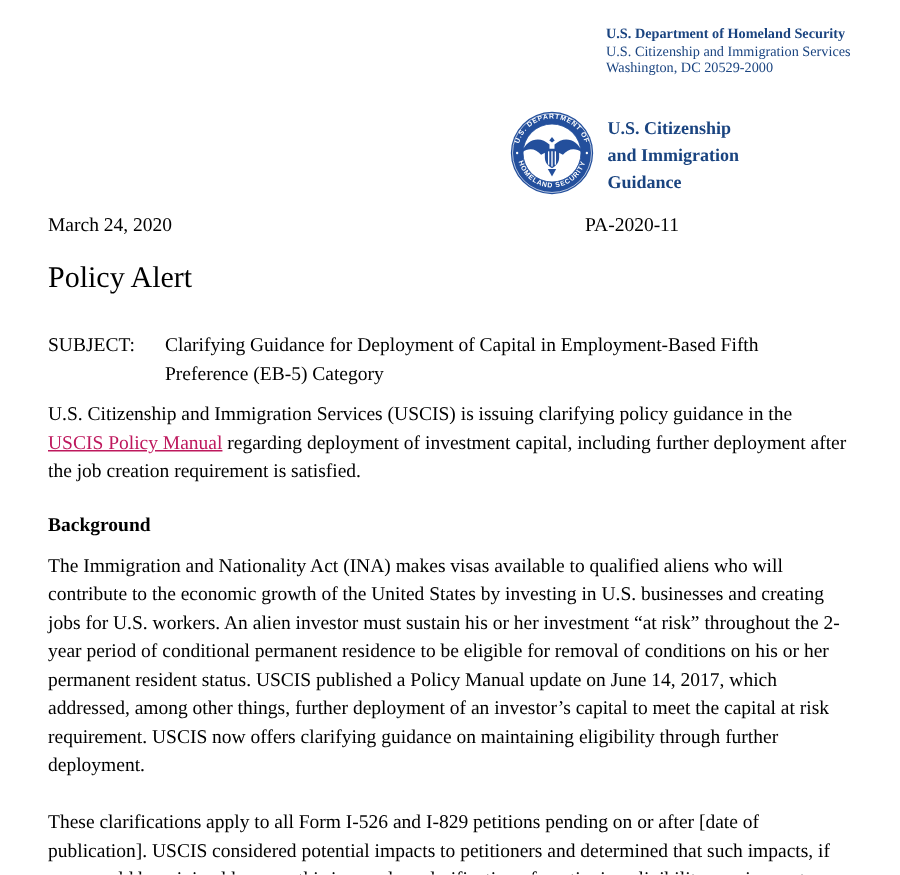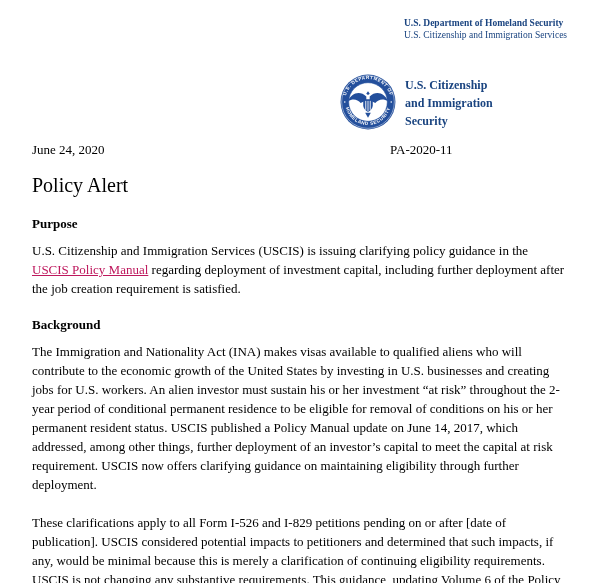--- a/index.html
+++ b/index.html
@@ -44,20 +44,21 @@
 </style>
 </head>
 <body>
 
 <div class="page">
 
   <div class="letterhead">
     <div class="agency-block">
       <div class="dept">U.S. Department of Homeland Security</div>
       <div>U.S. Citizenship and Immigration Services</div>
+      <div>Washington, DC  20529-2000</div>
     </div>
 
     <svg class="seal" viewBox="0 0 100 100" aria-hidden="true">
       <circle cx="50" cy="50" r="49" fill="#234f9c"></circle>
       <circle cx="50" cy="50" r="47" fill="none" stroke="#ffffff" stroke-width="0.8"></circle>
       <circle cx="50" cy="50" r="34.5" fill="#ffffff"></circle>
       <circle cx="50" cy="50" r="34.5" fill="none" stroke="#234f9c" stroke-width="1"></circle>
       <defs>
         <path id="sealTop" d="M 50,50 m -41,0 a 41,41 0 1 1 82,0"></path>
         <path id="sealBot" d="M 50,50 m -41,0 a 41,41 0 1 0 82,0"></path>
@@ -80,34 +81,37 @@
       <g stroke="#ffffff" stroke-width="1.6">
         <line x1="46" y1="48" x2="46" y2="64"></line>
         <line x1="50" y1="48" x2="50" y2="66"></line>
         <line x1="54" y1="48" x2="54" y2="64"></line>
       </g>
     </svg>
 
     <div class="logo-text">
       <div>U.S. Citizenship</div>
       <div>and Immigration</div>
-      <div>Security</div>
+      <div>Guidance</div>
     </div>
   </div>
 
   <div class="content">
     <div class="date-row">
-      <span>June 24, 2020</span>
+      <span>March 24, 2020</span>
       <span class="pa-number">PA-2020-11</span>
     </div>
 
     <h1 class="doc-title">Policy Alert</h1>
 
+    <div class="subject-row">
+      <span class="subject-label">SUBJECT:</span>
+      <span class="subject-text">Clarifying Guidance for Deployment of Capital in Employment-Based Fifth Preference (EB-5) Category</span>
+    </div>
 
-    <h2 class="sec-heading">Purpose</h2>
     <p class="body-para"><span>U.S. Citizenship and Immigration Services (USCIS) is issuing clarifying policy guidance in the </span><a class="doc-link">USCIS Policy Manual</a><span> regarding deployment of investment capital, including further deployment after the job creation requirement is satisfied.</span></p>
 
     <h2 class="sec-heading">Background</h2>
     <p class="body-para">The Immigration and Nationality Act (INA) makes visas available to qualified aliens who will contribute to the economic growth of the United States by investing in U.S. businesses and creating jobs for U.S. workers. An alien investor must sustain his or her investment “at risk” throughout the 2-year period of conditional permanent residence to be eligible for removal of conditions on his or her permanent resident status. USCIS published a Policy Manual update on June 14, 2017, which addressed, among other things, further deployment of an investor’s capital to meet the capital at risk requirement. USCIS now offers clarifying guidance on maintaining eligibility through further deployment.</p>
     <p class="body-para">These clarifications apply to all Form I-526 and I-829 petitions pending on or after [date of publication]. USCIS considered potential impacts to petitioners and determined that such impacts, if any, would be minimal because this is merely a clarification of continuing eligibility requirements. USCIS is not changing any substantive requirements. This guidance, updating Volume 6 of the Policy Manual, is controlling and supersedes any prior guidance on the topic.</p>
   </div>
 
 </div>
 
 </body></html>

